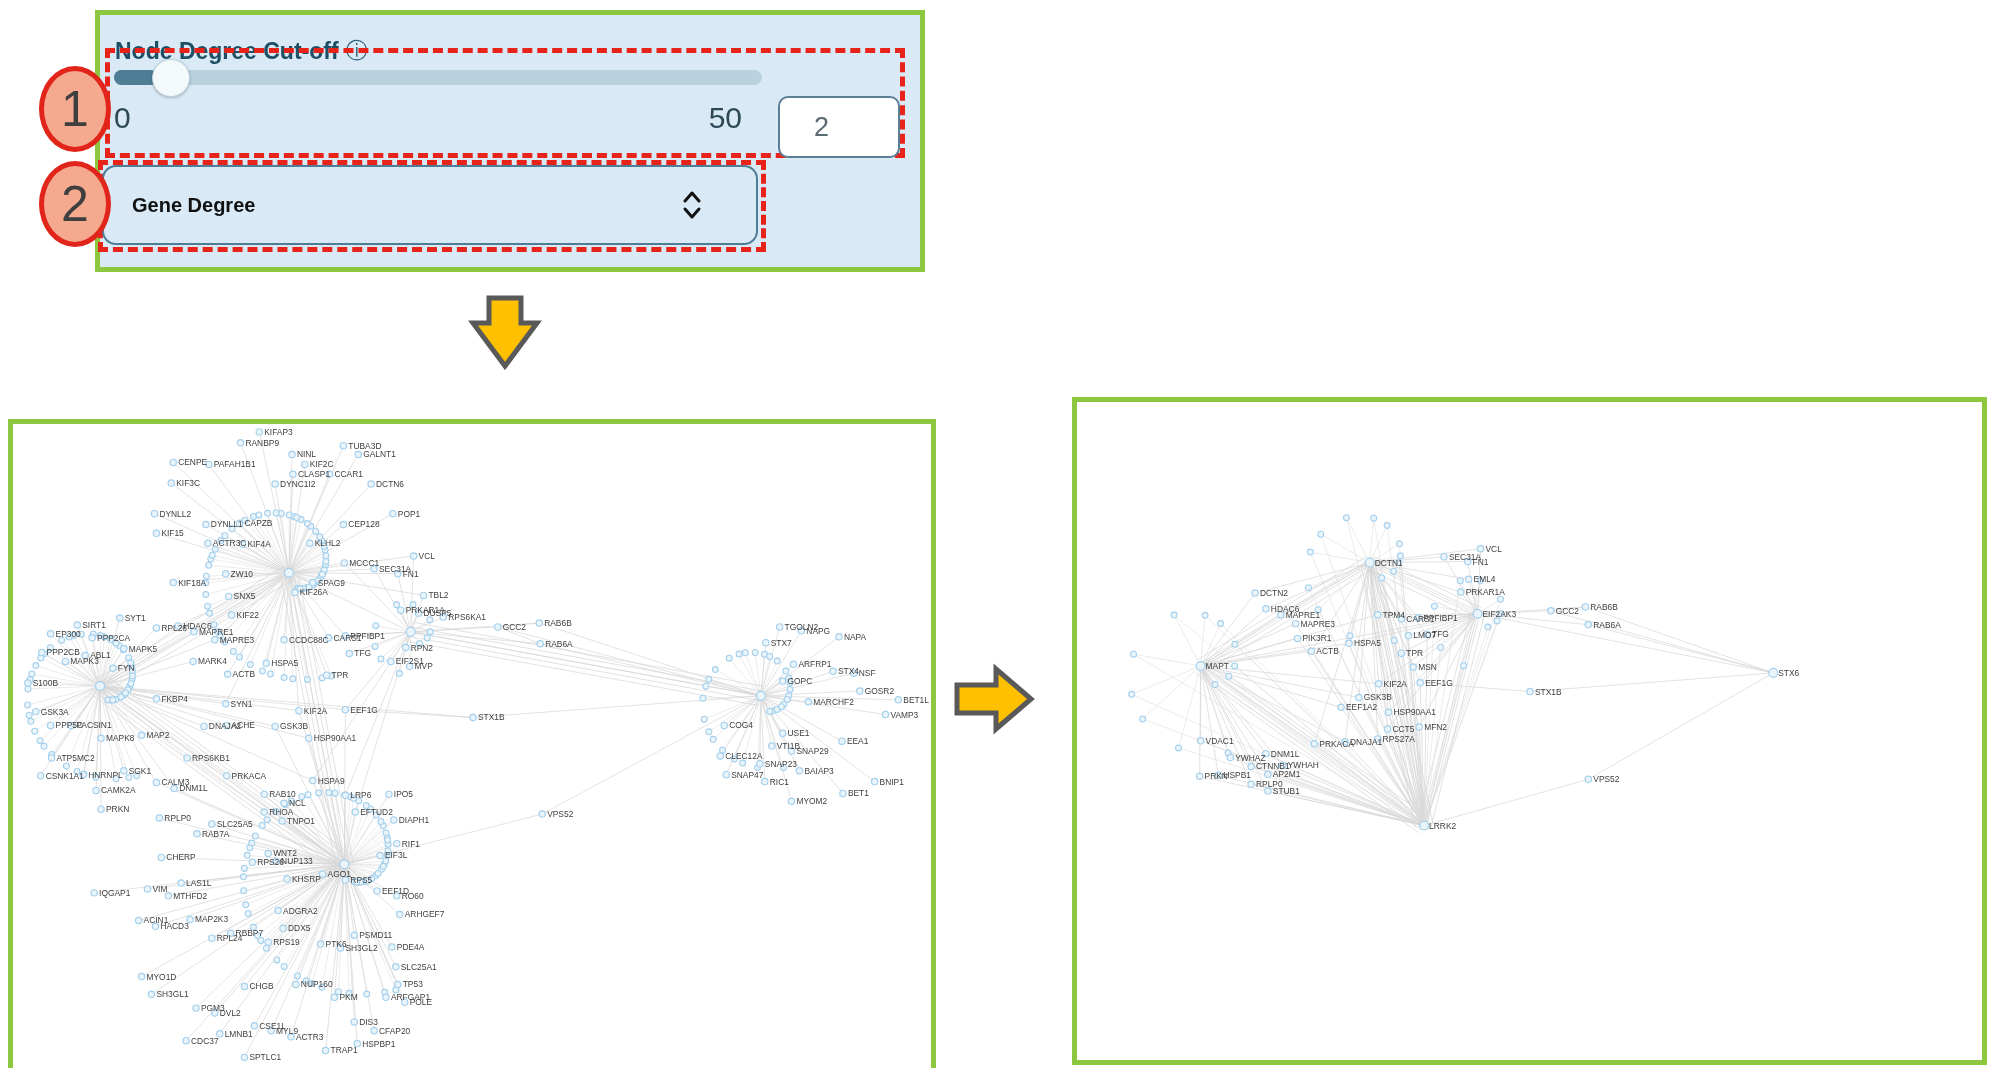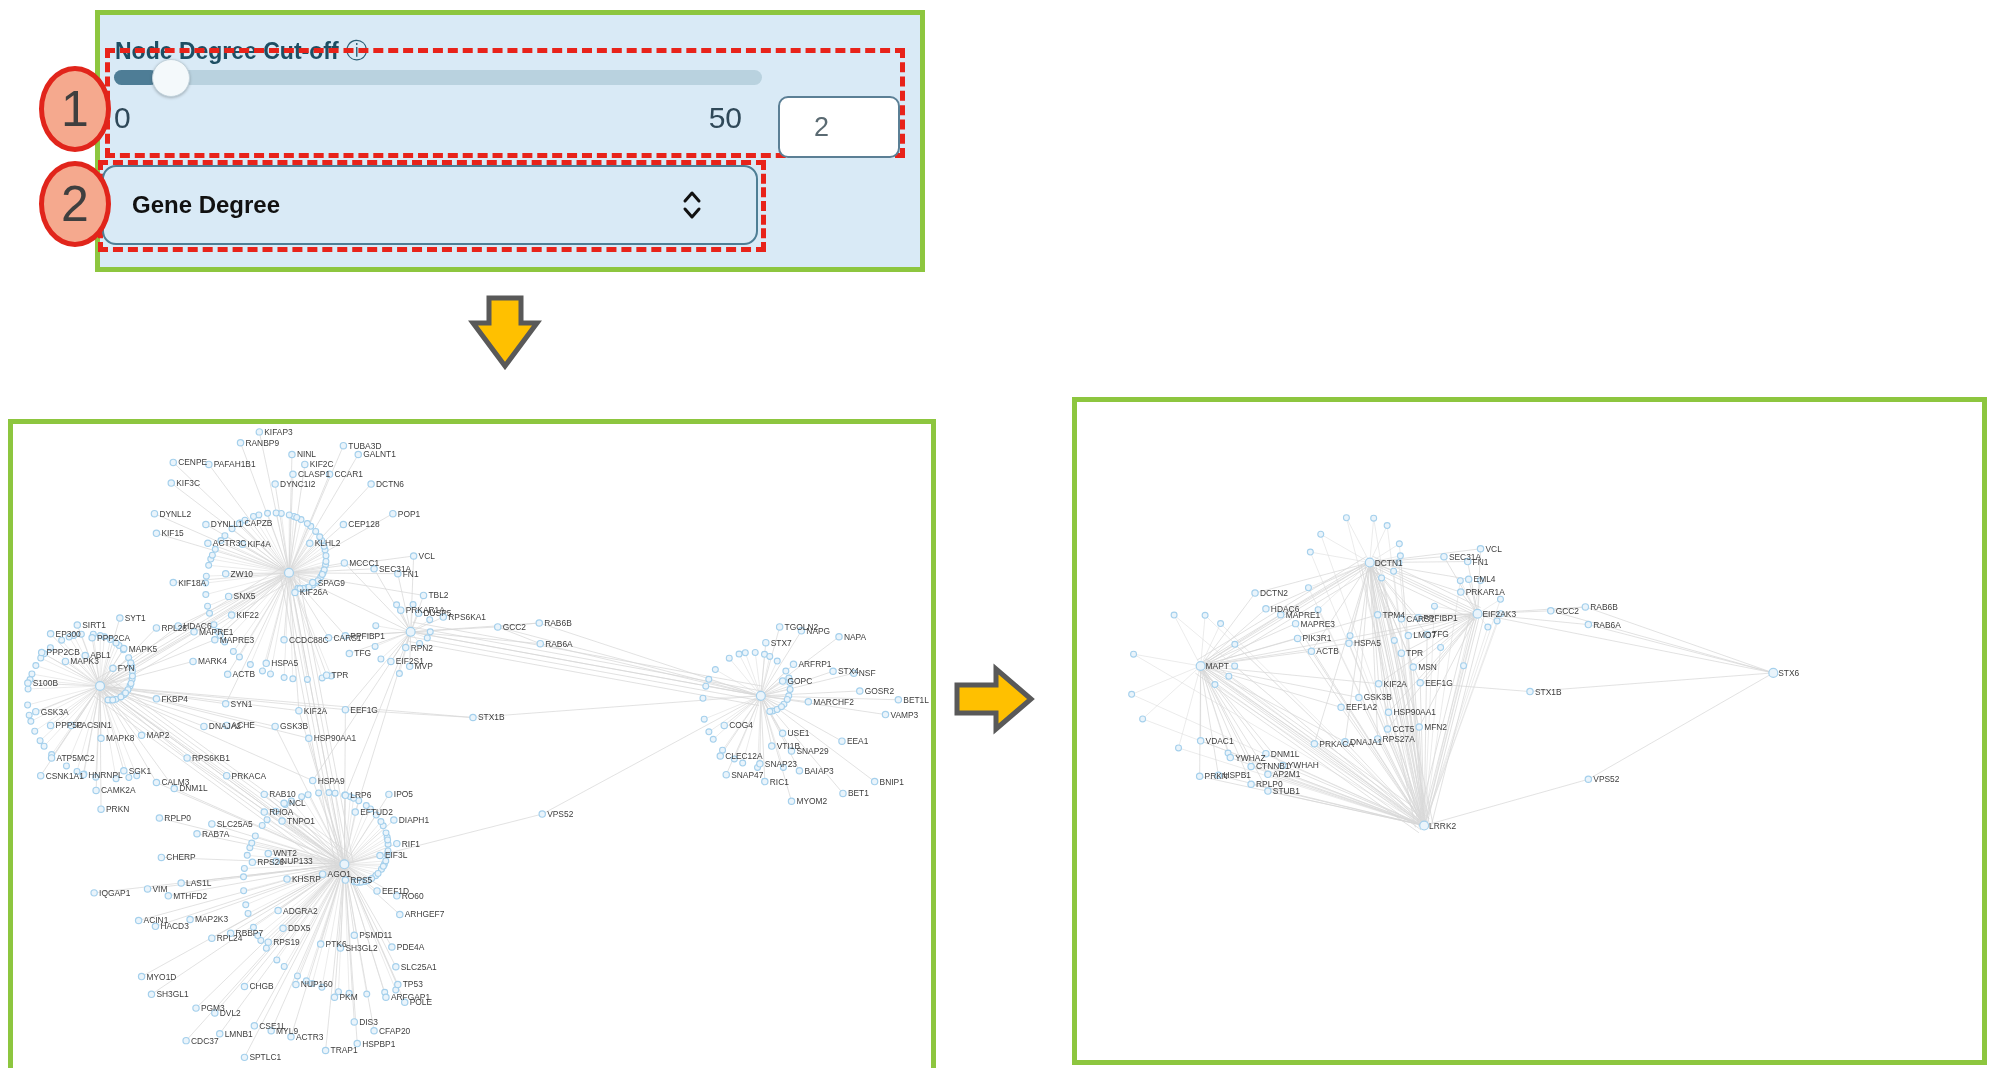--- a/index.html
+++ b/index.html
@@ -24,21 +24,21 @@
     background:#f4f9fb;border:1px solid #c2d3dc;box-shadow:0 1px 3px rgba(0,0,0,.25);}
   .minmax{font-size:30px;color:#2f4858;}
   .lab-min{left:14px;top:86px;}
   .lab-max{left:540px;top:86px;width:102px;text-align:right;}
   .value-input{left:678px;top:81px;width:122px;height:62px;background:#ffffff;
     border:2px solid #5b7f95;border-radius:10px;font-size:27px;color:#5a6a72;
     padding:0 0 0 34px;box-sizing:border-box;font-family:"Liberation Sans",sans-serif;outline:none;}
   .dropdown{left:2px;top:150px;width:656px;height:80px;border:2px solid #4e7e95;border-radius:14px;
     display:flex;align-items:center;justify-content:space-between;padding:0 52px 0 28px;box-sizing:border-box;
     cursor:pointer;}
-  .dd-label{font-size:24px;font-weight:700;color:#111;}
+  .dd-label{font-size:20px;font-weight:700;color:#111;}
   
   .badge{width:72px;height:86px;border-radius:50%;background:var(--badge-fill);
     border:5px solid var(--badge-border);box-sizing:border-box;display:flex;align-items:center;
     justify-content:center;font-size:50px;color:#3f3f3f;}
   .badge1{left:39px;top:66px;}
   .badge2{left:39px;top:161px;}
   
   .down-arrow{left:468px;top:295px;}
   .right-arrow{left:953px;top:662px;}
   

